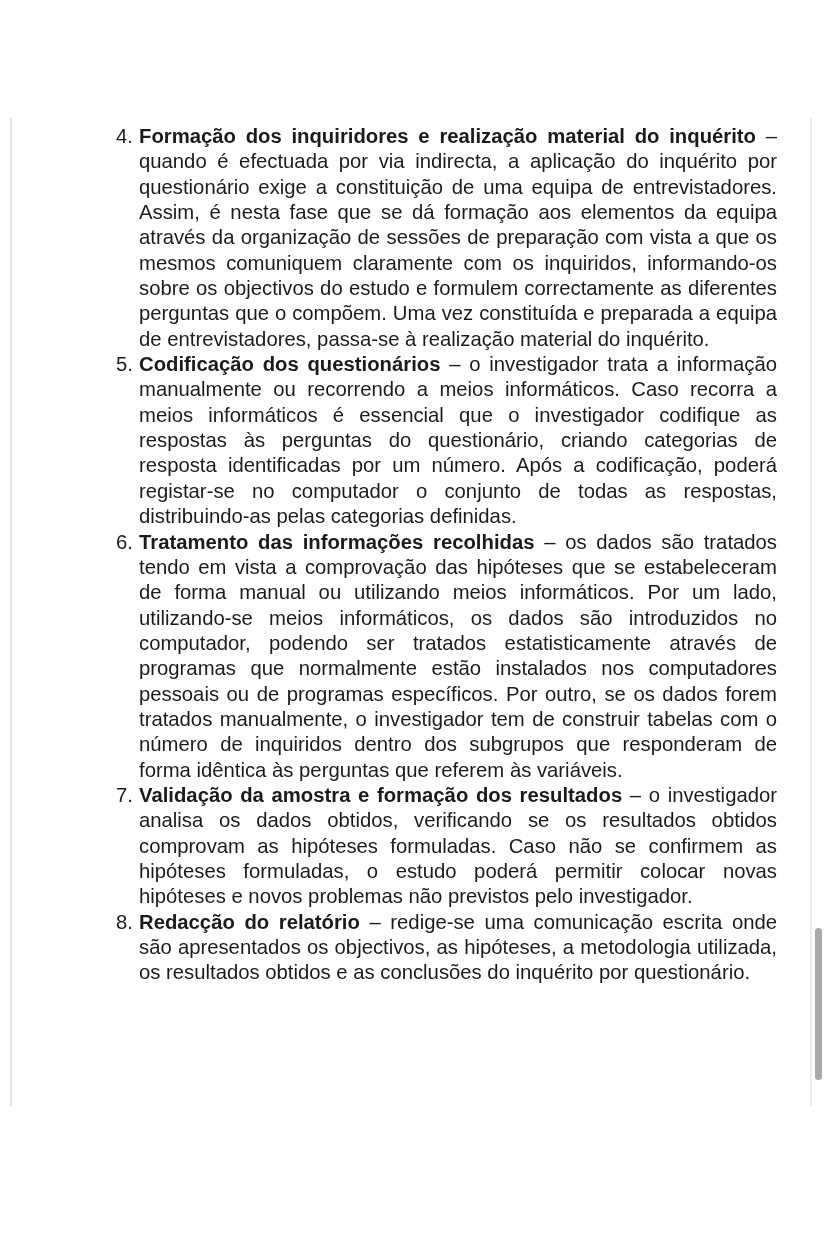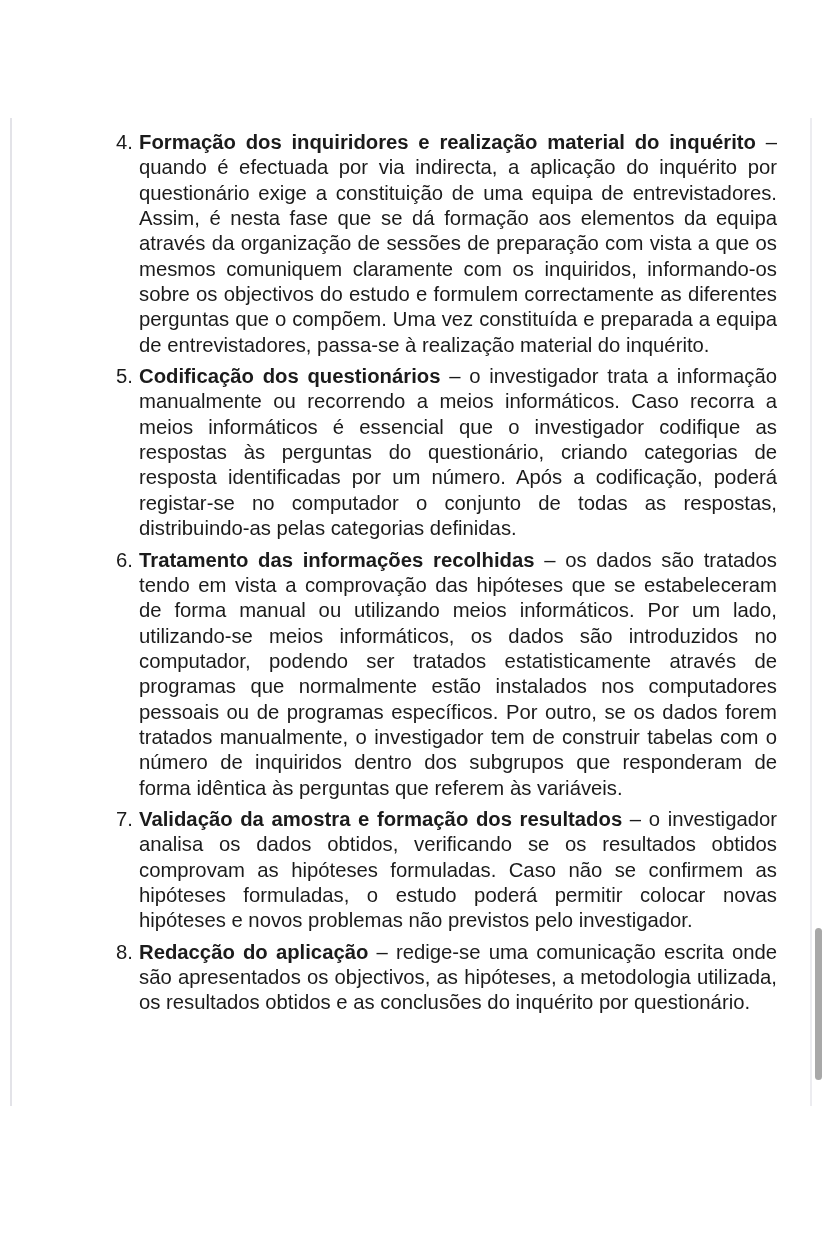--- a/index.html
+++ b/index.html
@@ -65,21 +65,20 @@
     left: 0;
     top: 0;
     width: 28px;
     text-align: right;
     font-weight: 400;
     color: #1b1b1b;
   }
 
   .step-text {
     display: block;
-    margin-top: 6px;
   }
 
   .step-text .lead {
     font-weight: 700;
   }
 
   
   .step-text {
     text-align: justify;
     text-align-last: left;
@@ -129,21 +128,21 @@
           <span class="step-text"><span class="lead">Tratamento das informações recolhidas</span><span class="rest"> – os dados são tratados tendo em vista a comprovação das hipóteses que se estabeleceram de forma manual ou utilizando meios informáticos. Por um lado, utilizando-se meios informáticos, os dados são introduzidos no computador, podendo ser tratados estatisticamente através de programas que normalmente estão instalados nos computadores pessoais ou de programas específicos. Por outro, se os dados forem tratados manualmente, o investigador tem de construir tabelas com o número de inquiridos dentro dos subgrupos que responderam de forma idêntica às perguntas que referem às variáveis.</span></span>
         </li>
 
         <li>
           <span class="marker">7.</span>
           <span class="step-text"><span class="lead">Validação da amostra e formação dos resultados</span><span class="rest"> – o investigador analisa os dados obtidos, verificando se os resultados obtidos comprovam as hipóteses formuladas. Caso não se confirmem as hipóteses formuladas, o estudo poderá permitir colocar novas hipóteses e novos problemas não previstos pelo investigador.</span></span>
         </li>
 
         <li>
           <span class="marker">8.</span>
-          <span class="step-text"><span class="lead">Redacção do aplicação</span><span class="rest"> – redige-se uma comunicação escrita onde são apresentados os objectivos, as hipóteses, a metodologia utilizada, os resultados obtidos e as conclusões do inquérito por questionário.</span></span>
+          <span class="step-text"><span class="lead">Redacção do relatório</span><span class="rest"> – redige-se uma comunicação escrita onde são apresentados os objectivos, as hipóteses, a metodologia utilizada, os resultados obtidos e as conclusões do inquérito por questionário.</span></span>
         </li>
 
       </ol>
 
     </div>
   </div>
 
   <div id="scroll-track"></div>
   <div id="scroll-thumb"></div>
 

